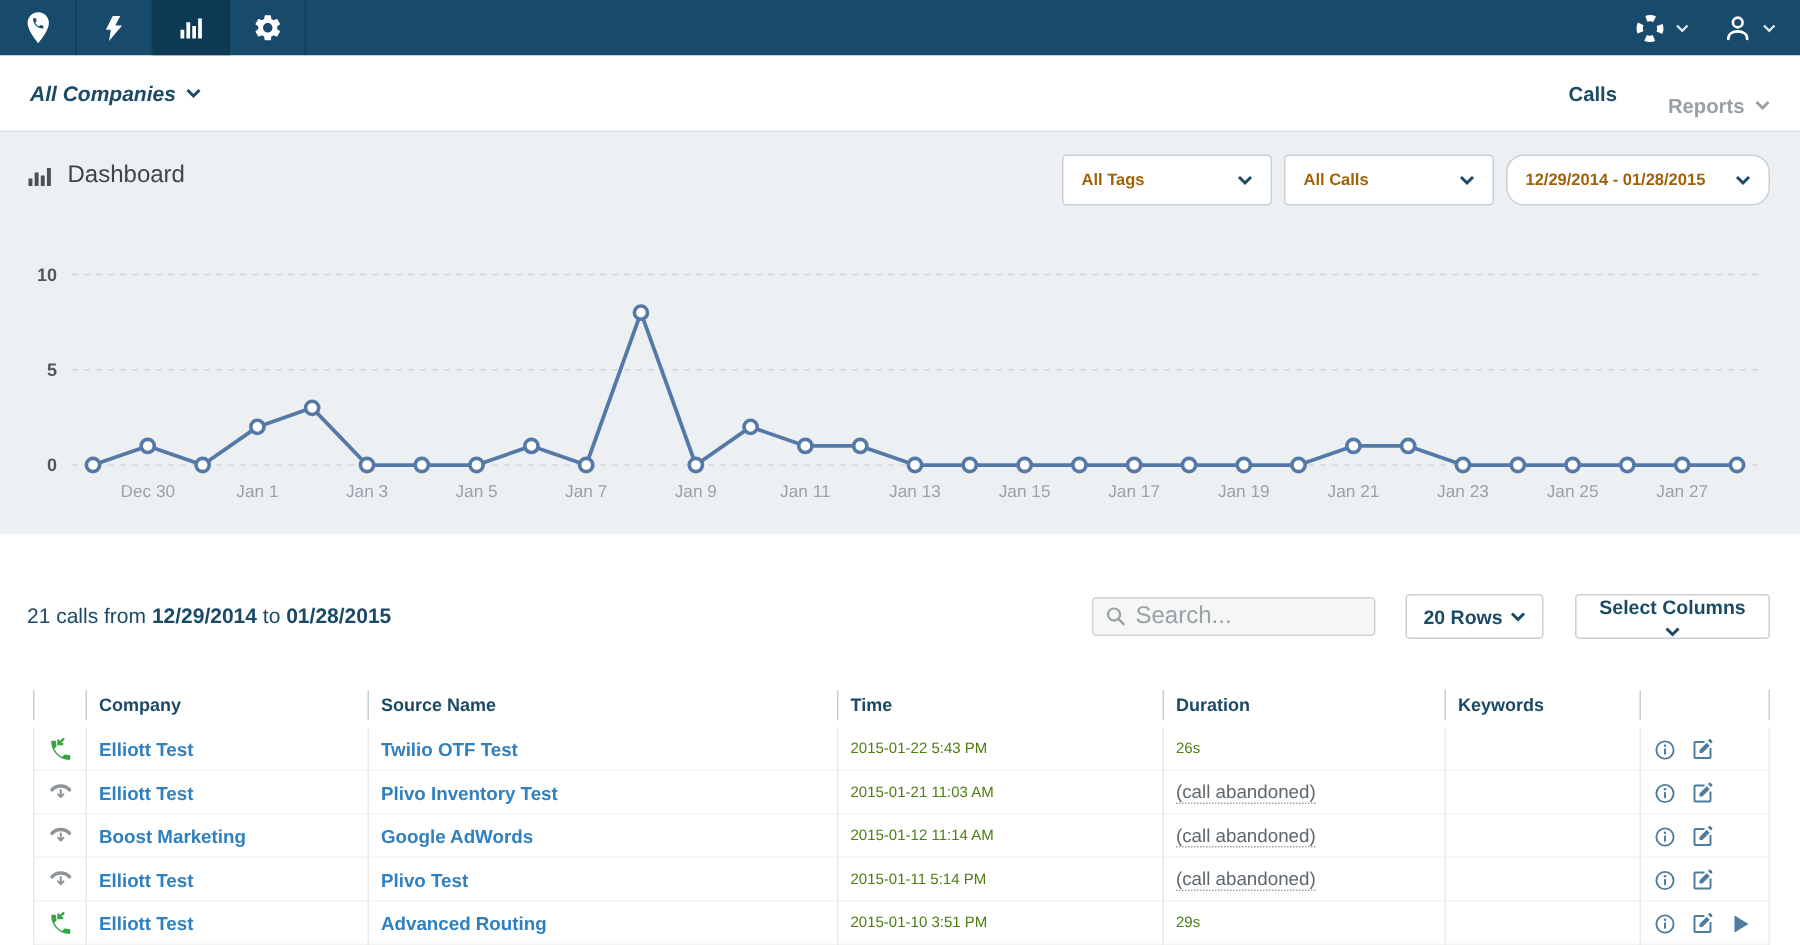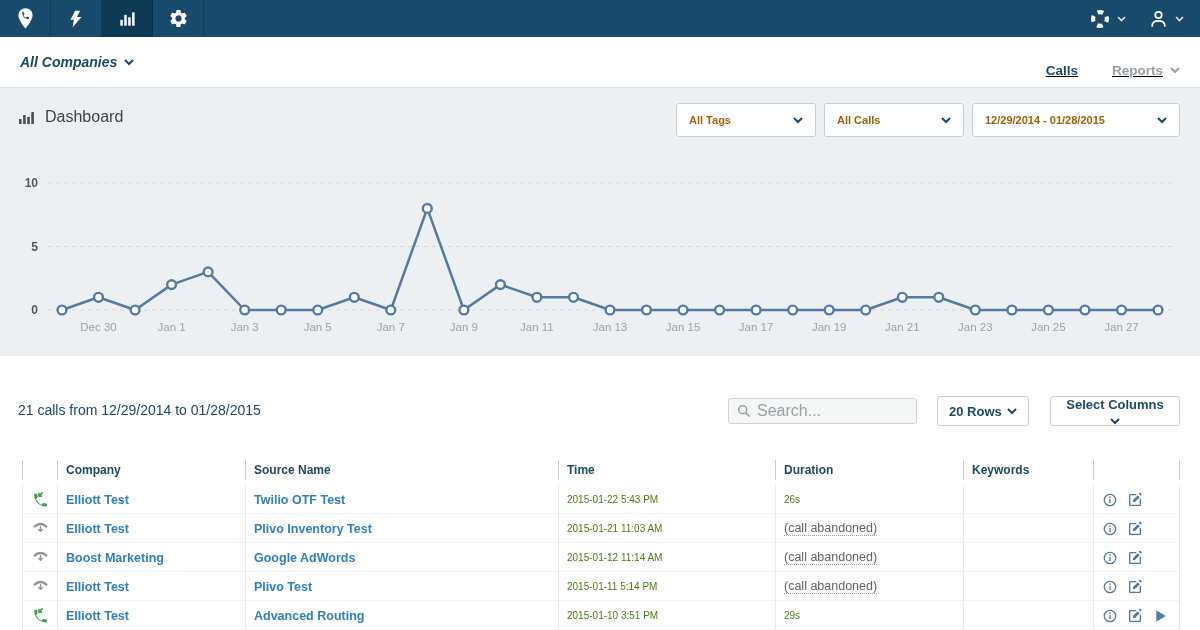--- a/index.html
+++ b/index.html
@@ -18,43 +18,43 @@
   .nav-tab.active { background:#0d3a55; }
   .nav-right { margin-left:auto; display:flex; align-items:center; gap:22px; padding-right:16px; }
   .nav-menu { display:flex; align-items:center; gap:6px; cursor:pointer; }
 
   
   .subheader { position:absolute; top:37px; left:0; right:0; height:51px; background:#fff;
                border-bottom:1px solid #dcdfe2; display:flex; align-items:center;
                justify-content:space-between; padding:0 20px; }
   .company-sel { display:flex; align-items:center; gap:7px; color:#1b4a66; font-weight:bold;
                  font-size:14px; cursor:pointer;font-style:italic; }
-  .subnav-right { display:flex; align-items:flex-end; gap:34px;text-decoration:underline; }
+  .subnav-right { display:flex; align-items:center; gap:34px; }
   .subnav-link { font-size:13.5px; font-weight:bold; cursor:pointer; }
   .subnav-link.active { color:#1b4a66; }
   .subnav-link.muted { color:#98a0a6; display:flex; align-items:center; gap:7px;margin-top:16px; }
 
   
   .dash-section { position:absolute; top:88px; left:0; right:0; height:268px; background:#edf0f2; }
   .dash-title { position:absolute; left:18px; top:108px; transform:translateY(-88px);
                 display:flex; align-items:center; gap:9px; color:#3f4449; font-size:16px; }
   .dash-title { top:20px; transform:none; }
   .filters { position:absolute; top:15px; right:20px; display:flex; gap:8px; }
   .filter-select { height:34px; background:#fff; border:1px solid #c9cfd4; border-radius:3px;
                    display:flex; align-items:center; justify-content:space-between; padding:0 12px;
                    color:#a16207; font-weight:bold; font-size:11px; cursor:pointer; }
   .fs-tags  { width:140px; }
   .fs-calls { width:140px; }
-  .fs-date  { width:208px; }
+  .fs-date  { width:176px;border-radius:12px; }
   #calls-chart { position:absolute; left:0; top:82px; }
 
   
   .calls-section { position:absolute; top:356px; left:0; right:0; bottom:0; background:#fff; }
   .summary { position:absolute; left:18px; top:46px; font-size:14px; color:#1b4a66; }
-  .summary b { font-weight:normal; }
+  .summary b { font-weight:bold; }
   .search-box { position:absolute; left:728px; top:42px; width:189px; height:26px; background:#f5f6f6;
                 border:1px solid #cfd3d6; border-radius:3px; display:flex; align-items:center;
                 gap:6px; padding:0 8px; }
   .search-box input { flex:1; border:none; outline:none; background:transparent; font-size:16px;
                       color:#555; font-family:Liberation Sans, sans-serif; min-width:0; }
   .search-box input::placeholder { color:#9aa0a6; }
   .btn { position:absolute; top:40px; height:30px; background:#fff; border:1px solid #c9cfd4;
          border-radius:3px; display:flex; align-items:center; justify-content:space-between;
          padding:0 11px; color:#1b4a66; font-weight:bold; font-size:13px; cursor:pointer; }
   .btn-rows { left:937px; width:92px; }

